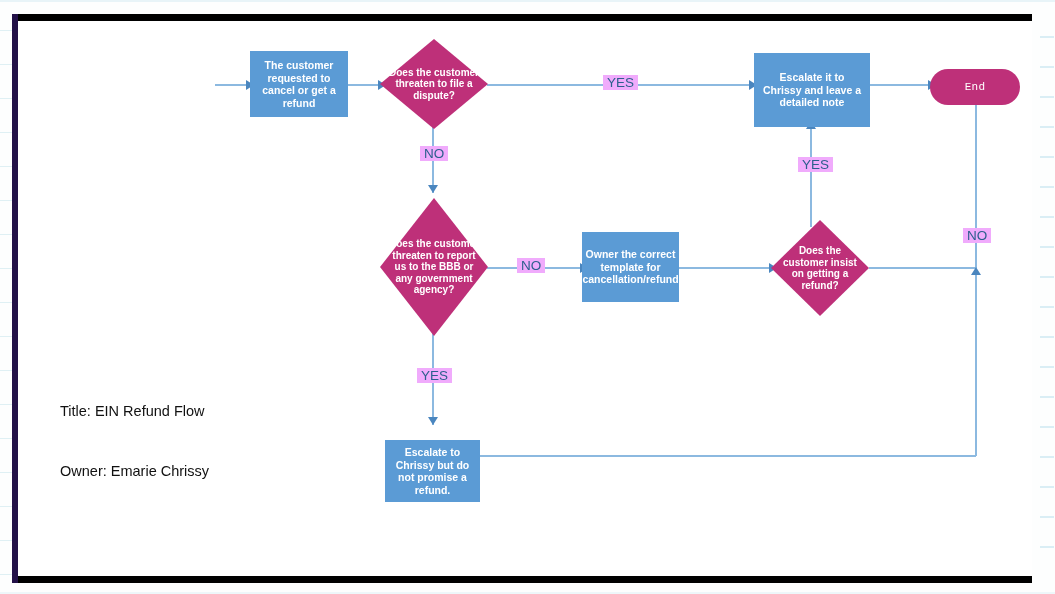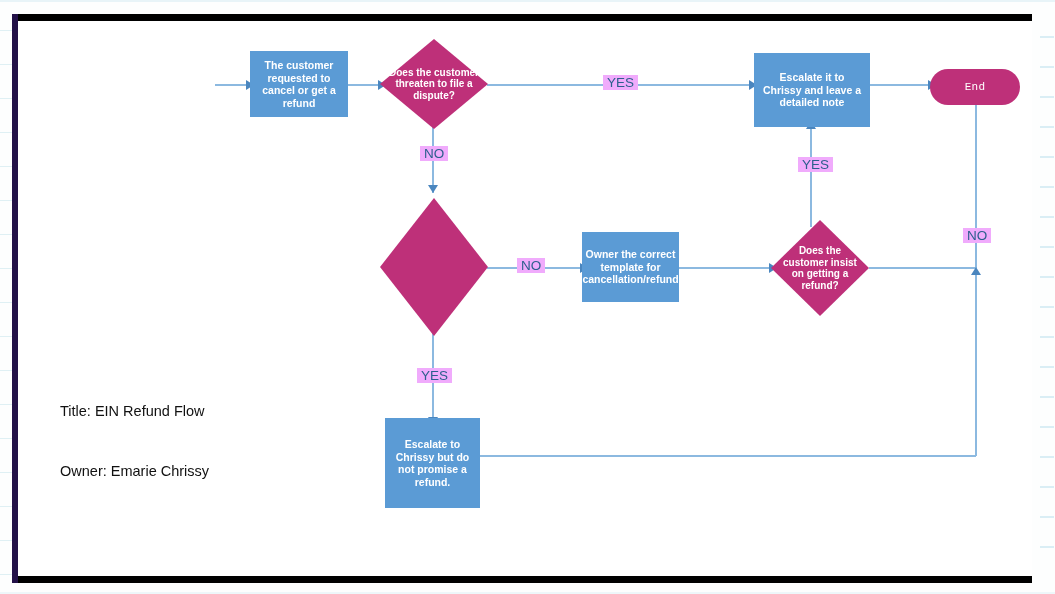--- a/index.html
+++ b/index.html
@@ -156,36 +156,37 @@
       <span>The customer requested to cancel or get a refund</span>
     </div>
 
     <div class="node node-decision" style="left:355px;top:18px;width:108px;height:90px;">
       <span class="diamond-shape"></span>
       <span class="diamond-label">Does the customer threaten to file a dispute?</span>
     </div>
 
     <div class="node node-decision" style="left:355px;top:177px;width:108px;height:138px;">
       <span class="diamond-shape"></span>
+      <span class="diamond-label">Does the customer threaten to report us to the BBB or any government agency?</span>
     </div>
 
     <div class="node node-process" style="left:557px;top:211px;width:97px;height:70px;">
       <span>Owner the correct template for cancellation/refund</span>
     </div>
 
     <div class="node node-process" style="left:729px;top:32px;width:116px;height:74px;">
       <span>Escalate it to Chrissy and leave a detailed note</span>
     </div>
 
     <div class="node node-decision" style="left:746px;top:199px;width:98px;height:96px;">
       <span class="diamond-shape"></span>
       <span class="diamond-label">Does the customer insist on getting a refund?</span>
     </div>
 
-    <div class="node node-process" style="left:360px;top:397px;width:95px;height:90px;align-items:center;">
+    <div class="node node-process" style="left:360px;top:419px;width:95px;height:62px;align-items:center;">
       <span>Escalate to Chrissy but do not promise a refund.</span>
     </div>
 
     <div class="node node-terminator" style="left:905px;top:48px;width:90px;height:36px;font-family:Liberation Mono, monospace;">
       <span>End</span>
     </div>
 
     <div id="title-block">
       <div>Title: EIN Refund Flow</div>
       <div>Owner: Emarie Chrissy</div>

